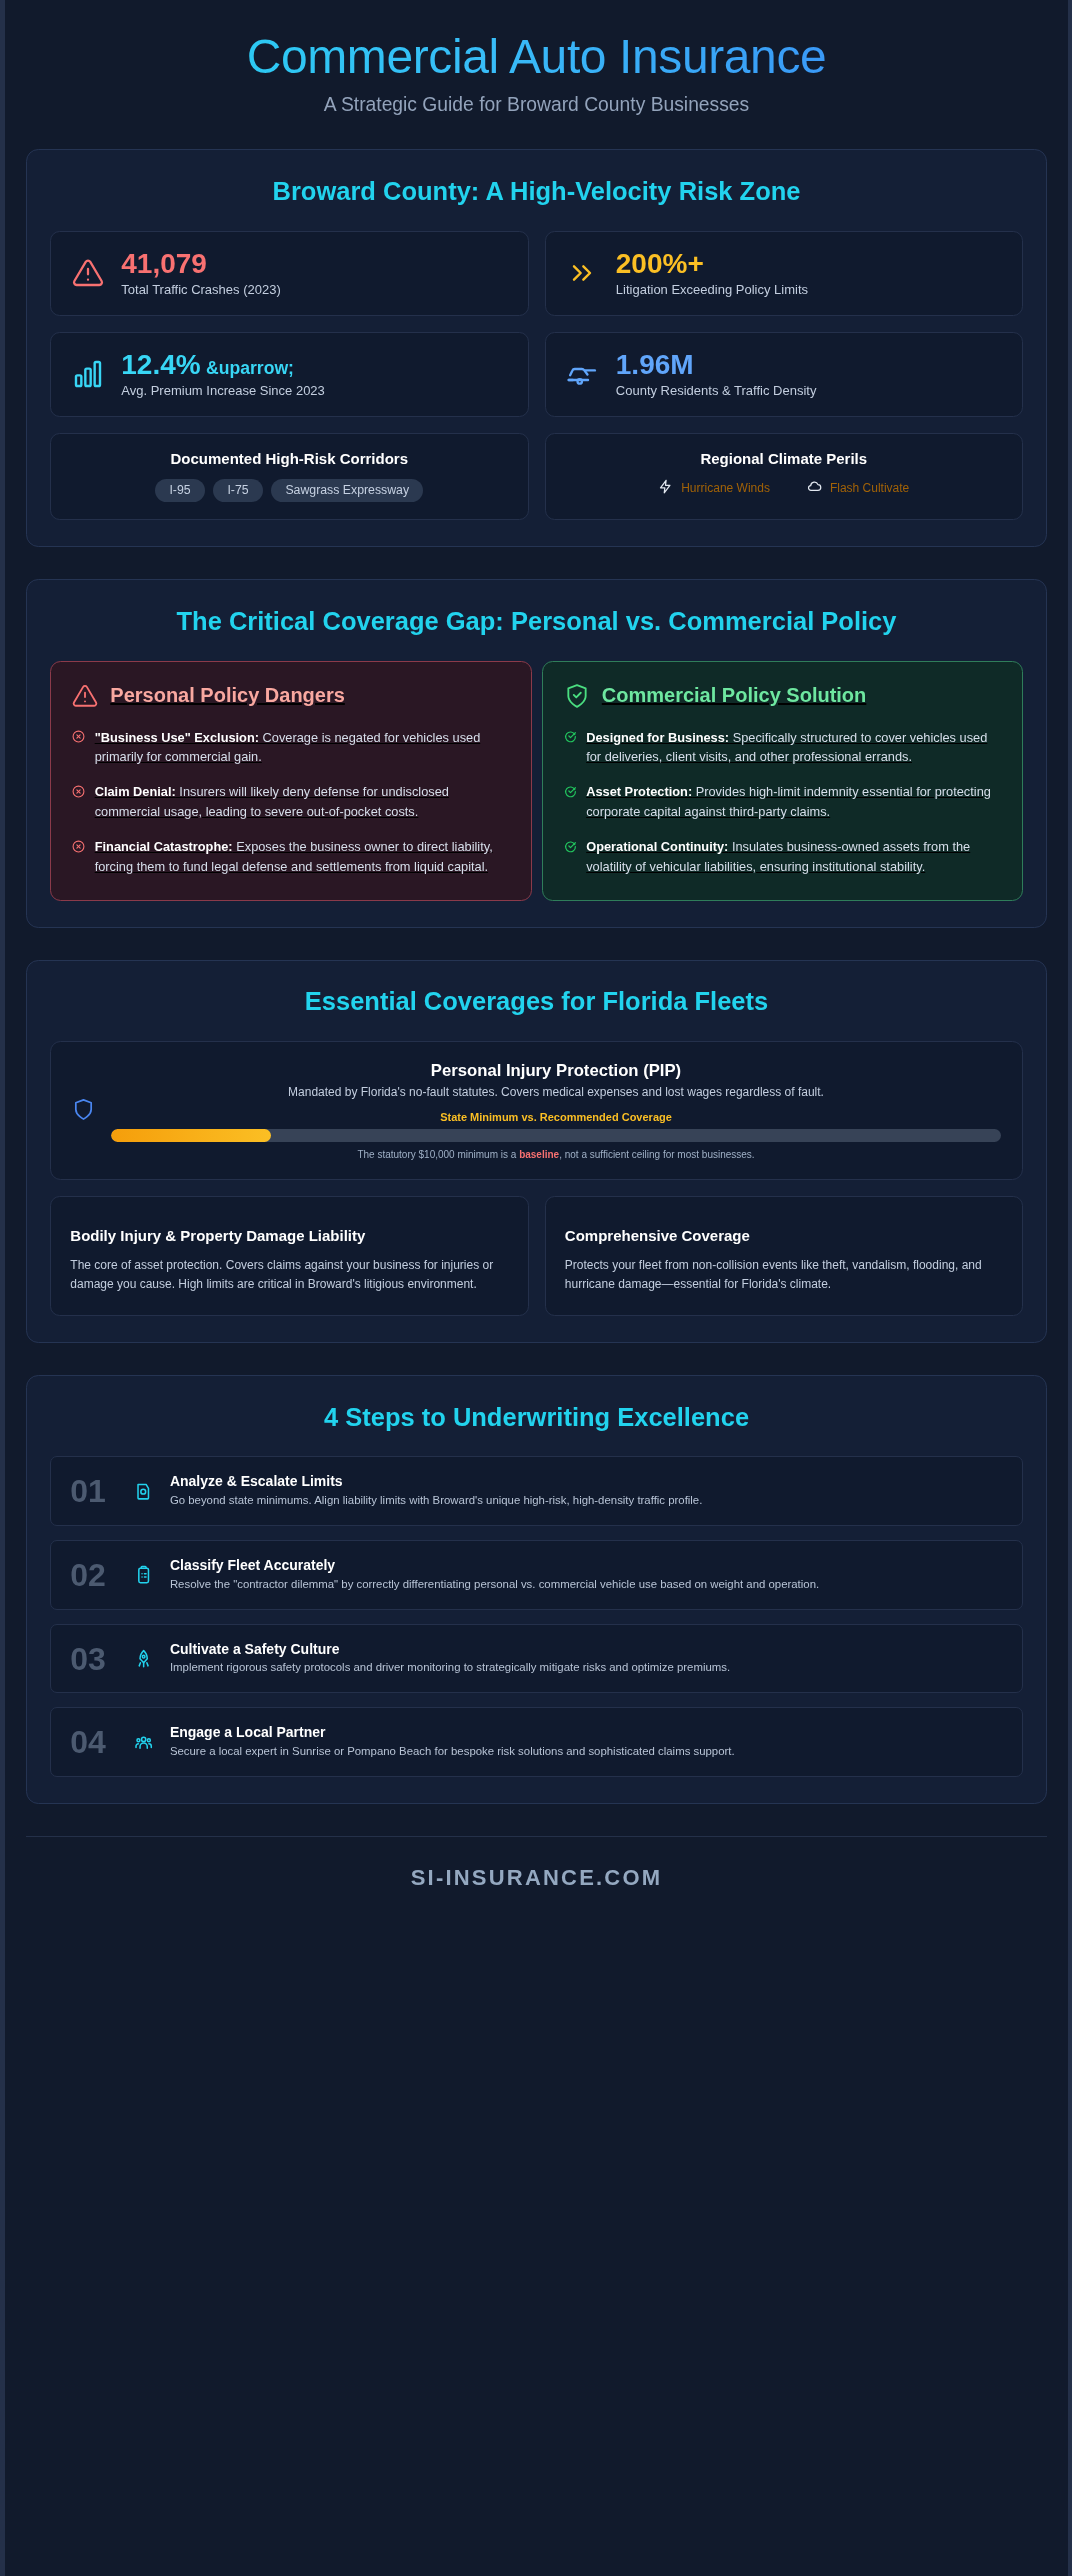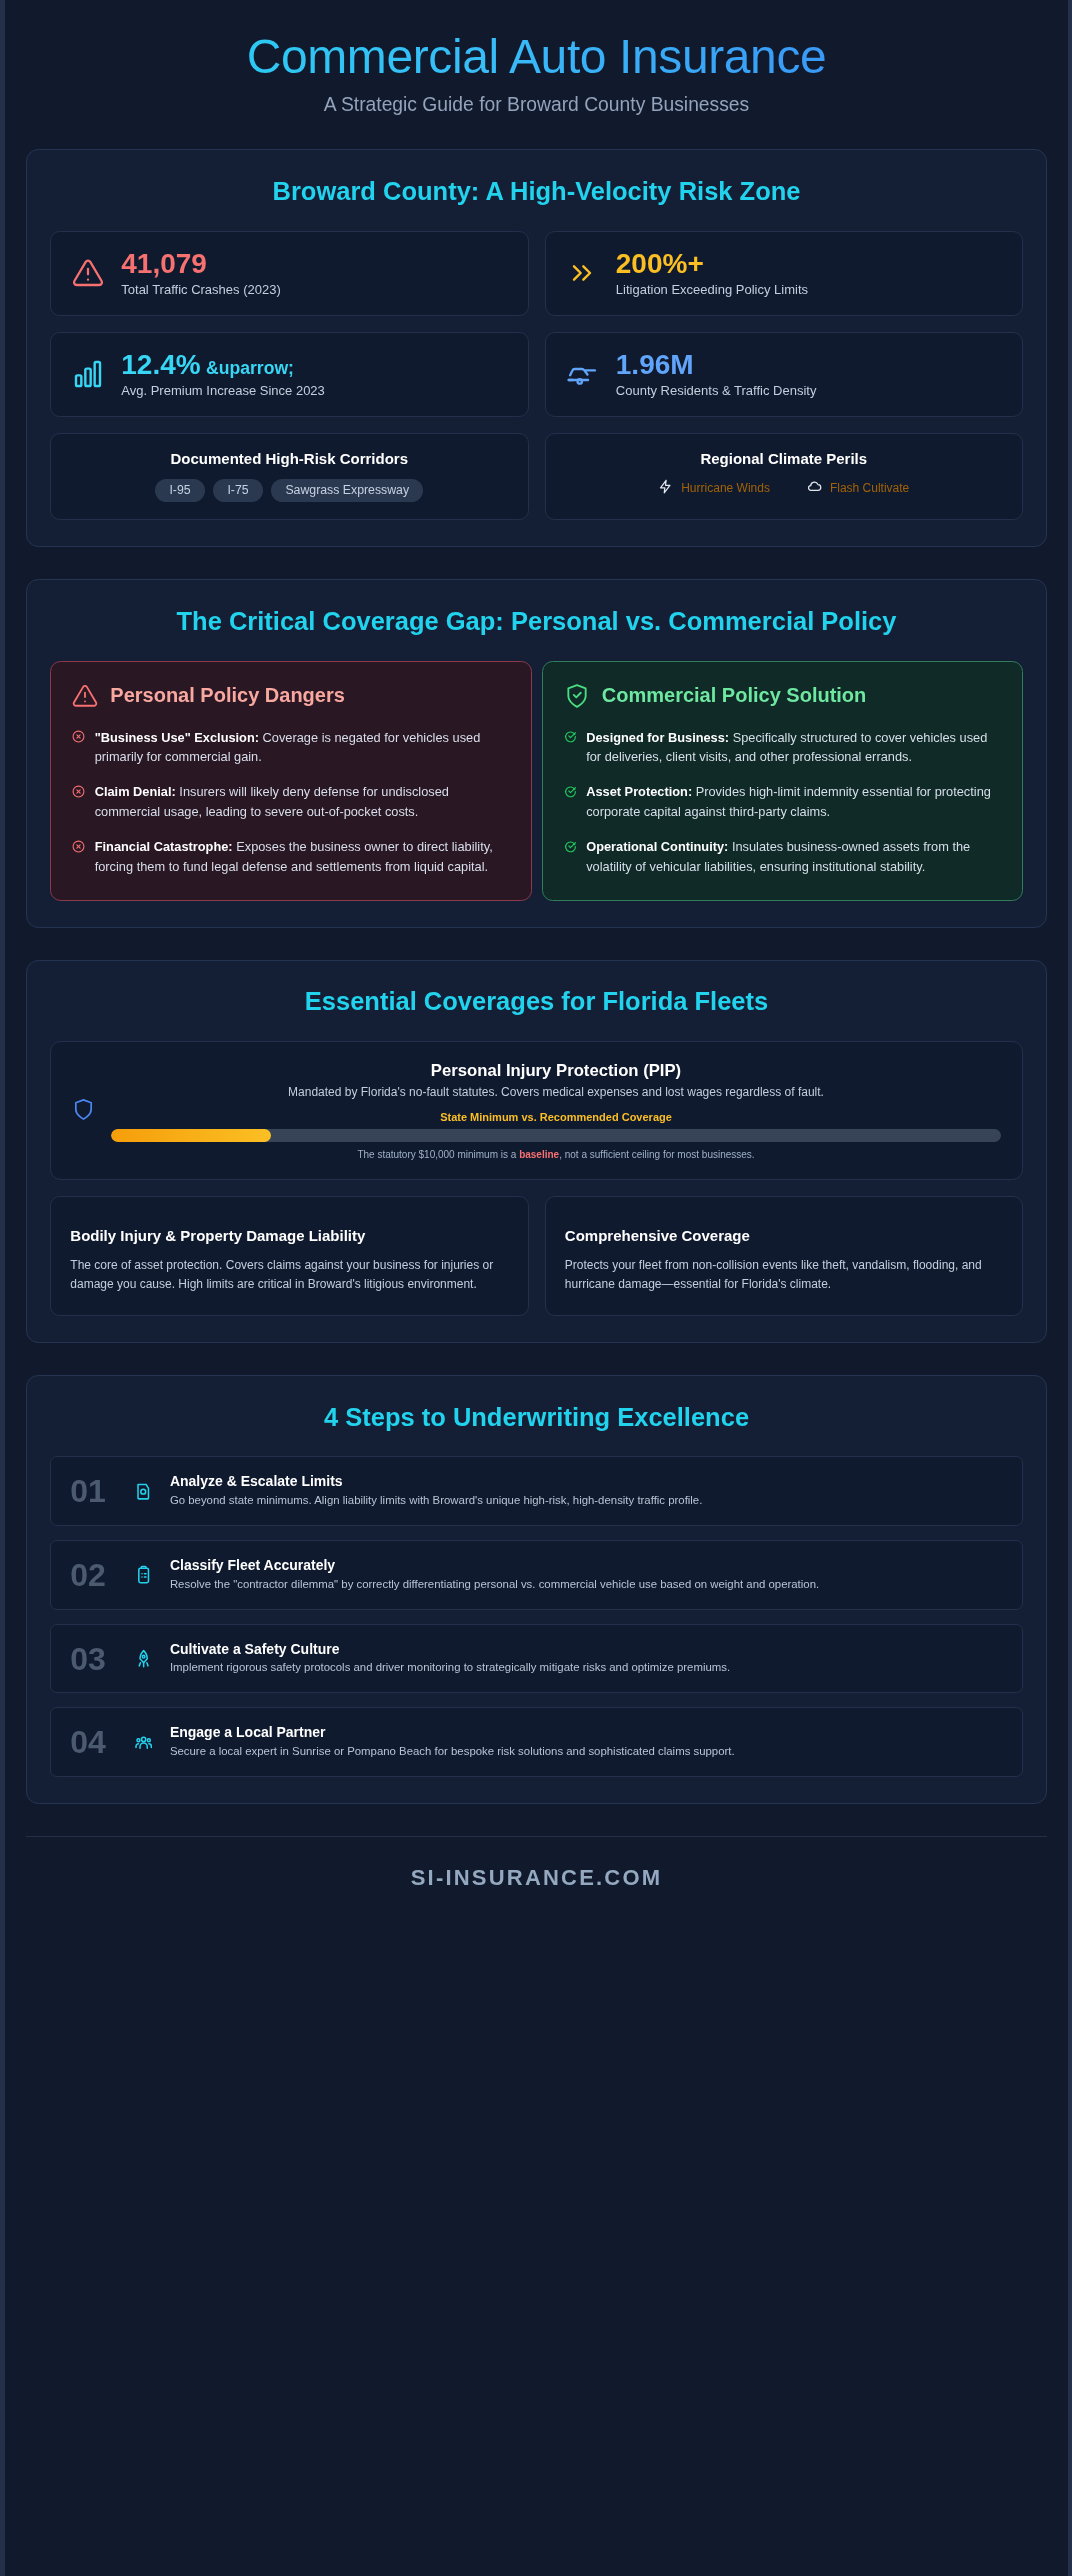--- a/index.html
+++ b/index.html
@@ -124,20 +124,21 @@
     font-size: 12.3px;
   }
   .perils { display: flex; gap: 37px; justify-content: center; align-items: center; }
   .peril { display: flex; align-items: center; gap: 8px; color: #a16207; font-size: 12px; }
 
   
   .compare-grid {
     display: grid;
     grid-template-columns: 1fr 1fr;
     gap: 10px;
+    text-decoration: underline;
   }
   .cmp-card {
     border-radius: 10.6px;
     padding: 21px 21px 23px 21px;
   }
   .cmp-danger { background: #2a1724; border: 0.9px solid #8b3a4a; }
   .cmp-good   { background: #0f2a27; border: 0.9px solid #2f7d5a; }
   .cmp-head {
     display: flex;
     align-items: flex-start;

